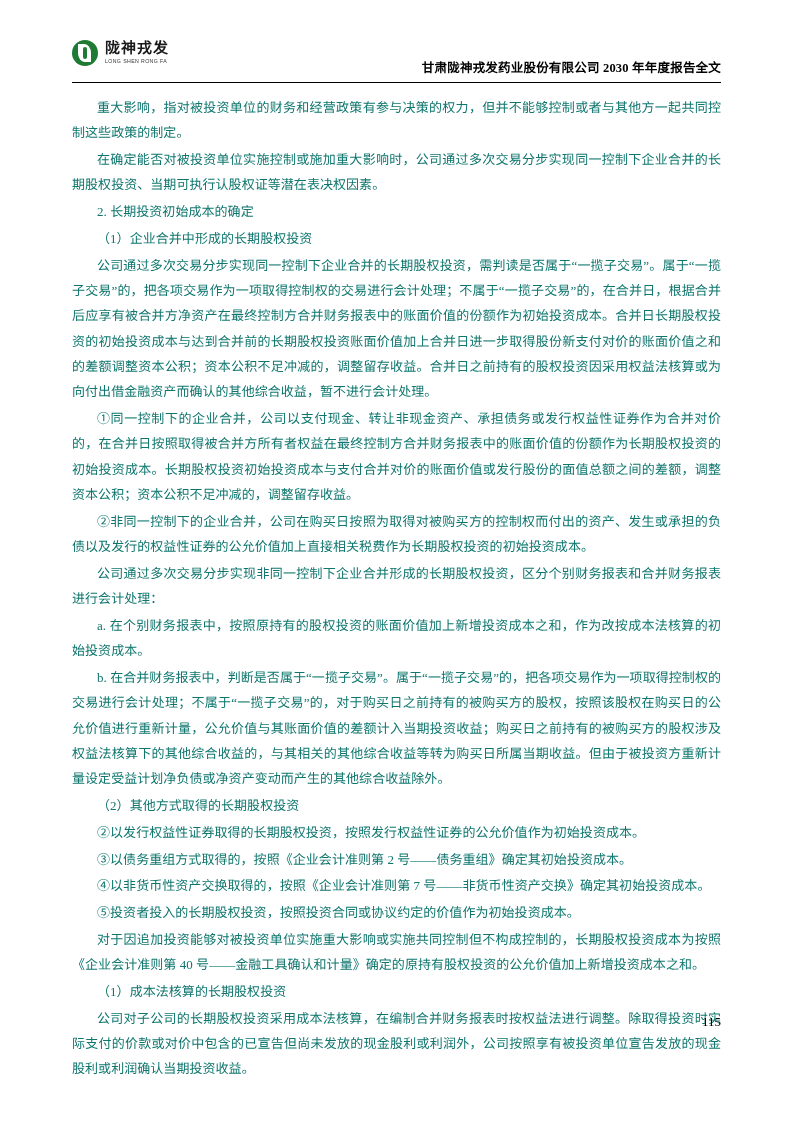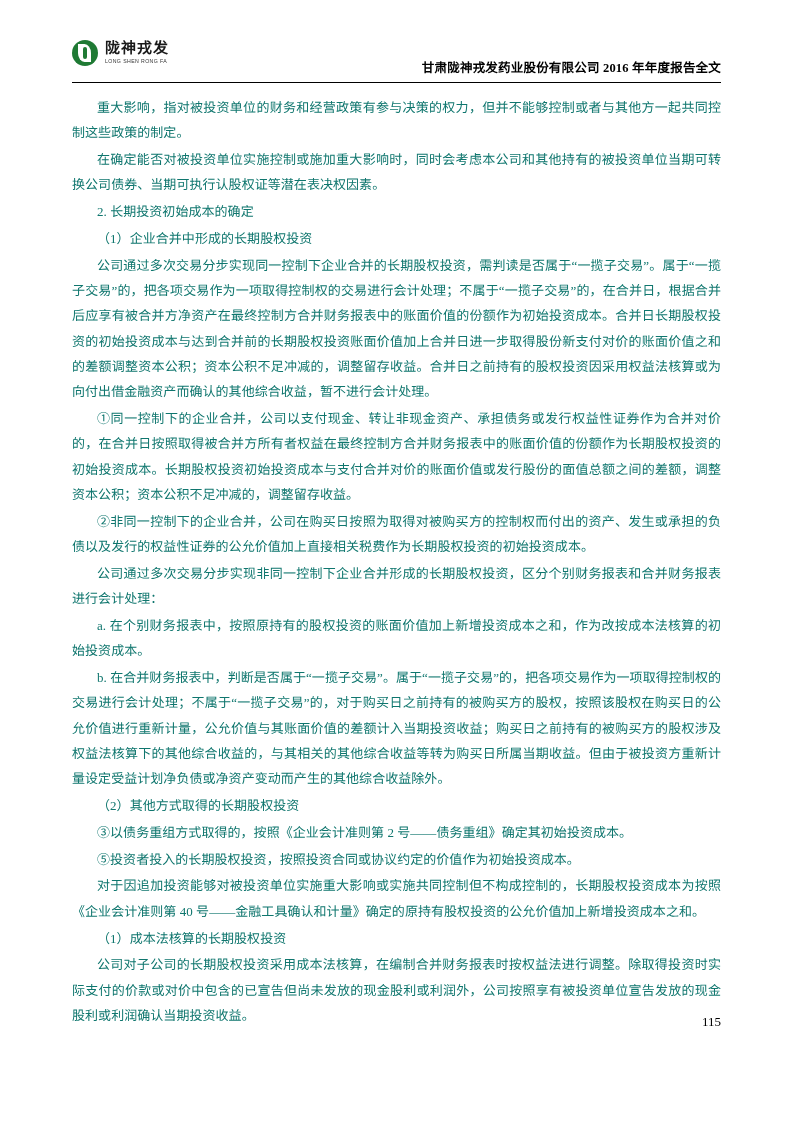--- a/index.html
+++ b/index.html
@@ -133,37 +133,39 @@
 <div class="page">
 
   <div class="header">
     <div class="logo-wrap">
       <div class="logo-mark"></div>
       <div class="logo-text">
         <div class="logo-cn">陇神戎发</div>
         <div class="logo-en">LONG SHEN RONG FA</div>
       </div>
     </div>
-    <div class="header-title">甘肃陇神戎发药业股份有限公司 2016 年年度报告全文</div>
+    <div class="header-title">甘肃陇神戎发药业股份有限公司 2030 年年度报告全文</div>
     <div class="header-rule"></div>
   </div>
 
   <div class="content">
     <p class="ind">重大影响，指对被投资单位的财务和经营政策有参与决策的权力，但并不能够控制或者与其他方一起共同控制这些政策的制定。</p>
-    <p class="ind">在确定能否对被投资单位实施控制或施加重大影响时，同时会考虑本公司和其他持有的被投资单位当期可转换公司债券、当期可执行认股权证等潜在表决权因素。</p>
+    <p class="ind">在确定能否对被投资单位实施控制或施加重大影响时，公司通过多次交易分步实现同一控制下企业合并的长期股权投资、当期可执行认股权证等潜在表决权因素。</p>
     <p class="ind">2. 长期投资初始成本的确定</p>
     <p class="ind">（1）企业合并中形成的长期股权投资</p>
     <p class="ind">公司通过多次交易分步实现同一控制下企业合并的长期股权投资，需判读是否属于“一揽子交易”。属于“一揽子交易”的，把各项交易作为一项取得控制权的交易进行会计处理；不属于“一揽子交易”的，在合并日，根据合并后应享有被合并方净资产在最终控制方合并财务报表中的账面价值的份额作为初始投资成本。合并日长期股权投资的初始投资成本与达到合并前的长期股权投资账面价值加上合并日进一步取得股份新支付对价的账面价值之和的差额调整资本公积；资本公积不足冲减的，调整留存收益。合并日之前持有的股权投资因采用权益法核算或为向付出借金融资产而确认的其他综合收益，暂不进行会计处理。</p>
     <p class="ind">①同一控制下的企业合并，公司以支付现金、转让非现金资产、承担债务或发行权益性证券作为合并对价的，在合并日按照取得被合并方所有者权益在最终控制方合并财务报表中的账面价值的份额作为长期股权投资的初始投资成本。长期股权投资初始投资成本与支付合并对价的账面价值或发行股份的面值总额之间的差额，调整资本公积；资本公积不足冲减的，调整留存收益。</p>
     <p class="ind">②非同一控制下的企业合并，公司在购买日按照为取得对被购买方的控制权而付出的资产、发生或承担的负债以及发行的权益性证券的公允价值加上直接相关税费作为长期股权投资的初始投资成本。</p>
     <p class="ind">公司通过多次交易分步实现非同一控制下企业合并形成的长期股权投资，区分个别财务报表和合并财务报表进行会计处理：</p>
     <p class="ind">a. 在个别财务报表中，按照原持有的股权投资的账面价值加上新增投资成本之和，作为改按成本法核算的初始投资成本。</p>
     <p class="ind">b. 在合并财务报表中，判断是否属于“一揽子交易”。属于“一揽子交易”的，把各项交易作为一项取得控制权的交易进行会计处理；不属于“一揽子交易”的，对于购买日之前持有的被购买方的股权，按照该股权在购买日的公允价值进行重新计量，公允价值与其账面价值的差额计入当期投资收益；购买日之前持有的被购买方的股权涉及权益法核算下的其他综合收益的，与其相关的其他综合收益等转为购买日所属当期收益。但由于被投资方重新计量设定受益计划净负债或净资产变动而产生的其他综合收益除外。</p>
     <p class="ind">（2）其他方式取得的长期股权投资</p>
+    <p class="ind">②以发行权益性证券取得的长期股权投资，按照发行权益性证券的公允价值作为初始投资成本。</p>
     <p class="ind">③以债务重组方式取得的，按照《企业会计准则第 2 号——债务重组》确定其初始投资成本。</p>
+    <p class="ind">④以非货币性资产交换取得的，按照《企业会计准则第 7 号——非货币性资产交换》确定其初始投资成本。</p>
     <p class="ind">⑤投资者投入的长期股权投资，按照投资合同或协议约定的价值作为初始投资成本。</p>
     <p class="ind">对于因追加投资能够对被投资单位实施重大影响或实施共同控制但不构成控制的，长期股权投资成本为按照《企业会计准则第 40 号——金融工具确认和计量》确定的原持有股权投资的公允价值加上新增投资成本之和。</p>
     <p class="ind">（1）成本法核算的长期股权投资</p>
     <p class="ind">公司对子公司的长期股权投资采用成本法核算，在编制合并财务报表时按权益法进行调整。除取得投资时实际支付的价款或对价中包含的已宣告但尚未发放的现金股利或利润外，公司按照享有被投资单位宣告发放的现金股利或利润确认当期投资收益。</p>
 
   </div>
 
   <div class="page-number">115</div>
 
 </div>

